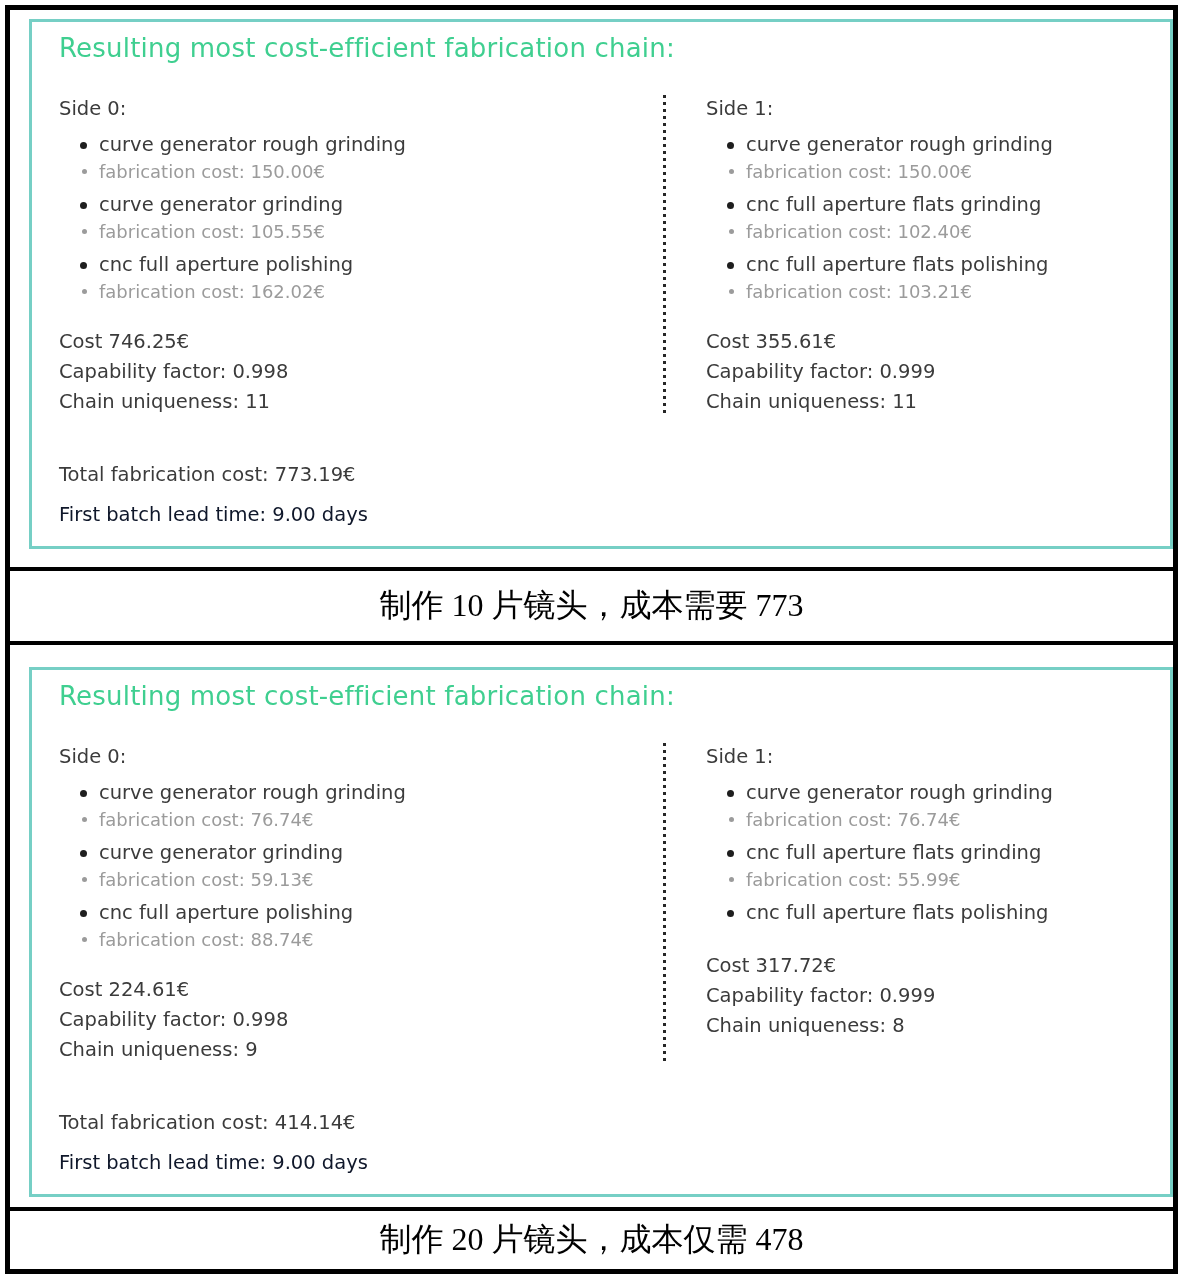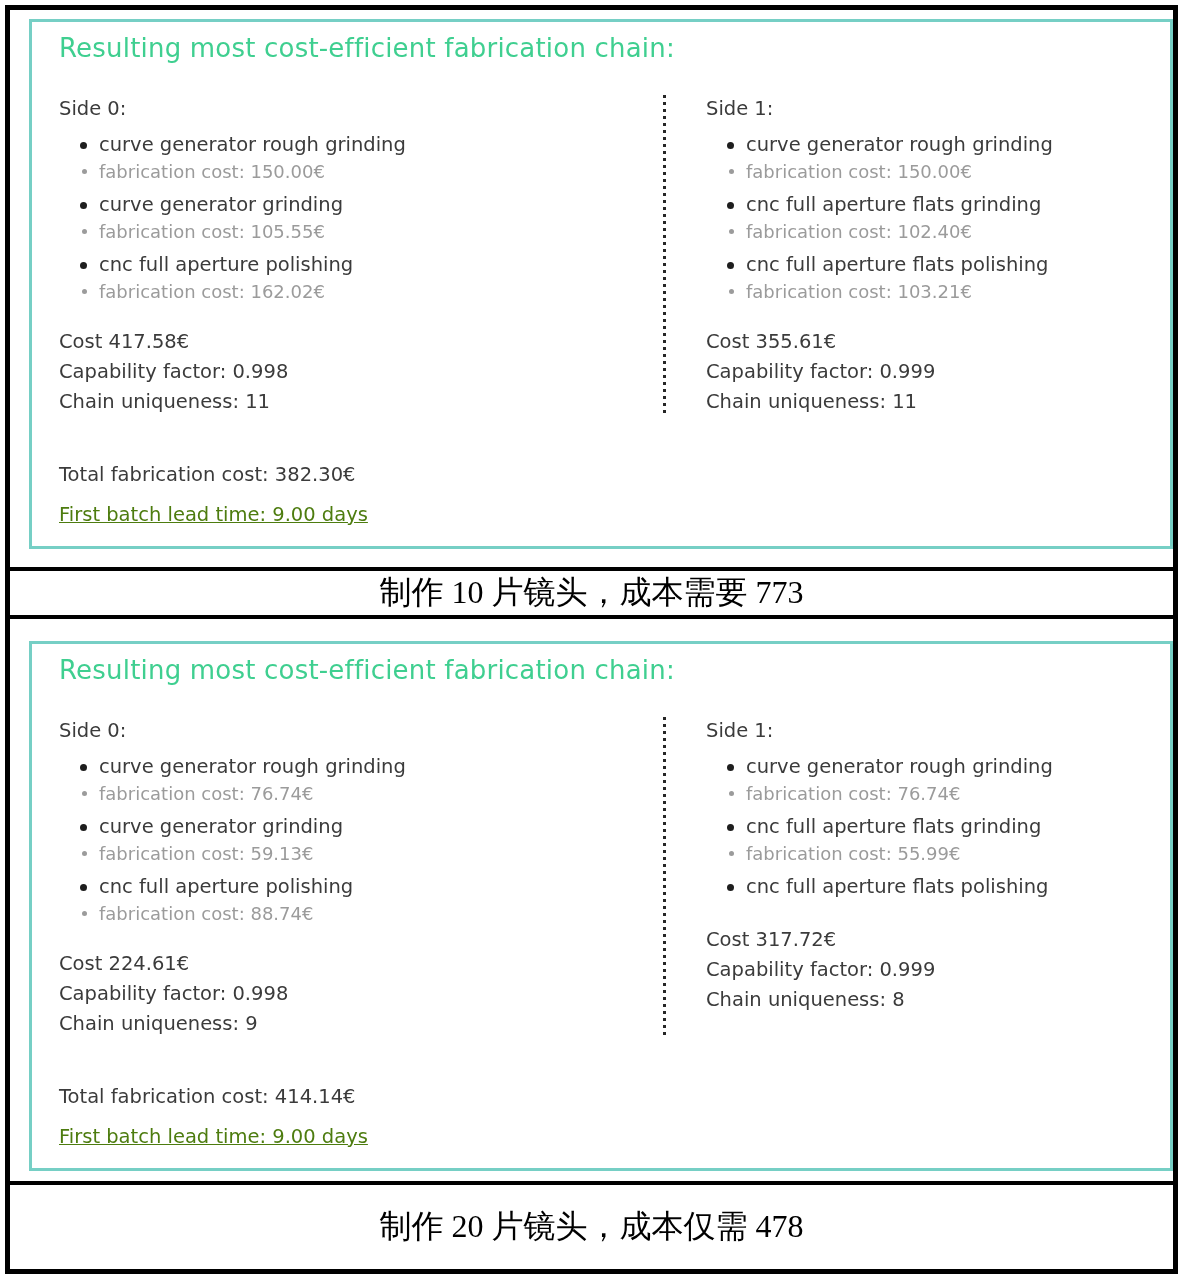--- a/index.html
+++ b/index.html
@@ -24,27 +24,27 @@
   .step-name{position:relative;display:block;padding-left:40px;font-size:19.5px;color:#3b3b3b;line-height:28px;}
   .step-cost{position:relative;display:block;padding-left:40px;margin-top:2px;font-size:18px;color:#9b9b9b;line-height:22px;}
   .dot{position:absolute;border-radius:50%;display:block;}
   .dot-main{left:21px;top:11px;width:7px;height:7px;background:#1e1e1e;}
   .dot-sub{left:23px;top:8px;width:5px;height:5px;background:#9b9b9b;}
 
   .side-stats{margin-top:24px;}
   .stat{font-size:19.5px;color:#3b3b3b;line-height:30px;}
 
   .total-line{margin-top:44px;font-size:19.5px;color:#3b3b3b;line-height:28px;}
-  .lead-line{margin-top:12px;font-size:19.5px;color:#4d7c0f;line-height:28px;text-decoration:underline;}
+  .lead-line{margin-top:12px;font-size:19.5px;color:#0f172a;line-height:28px;}
 
   
   .sep{height:4px;background:#000;flex:none;}
   .sep.after-panel1{margin-top:18px;}
   .sep.after-panel2{margin-top:10px;}
-  .caption-band{height:44px;display:flex;align-items:center;justify-content:center;
+  .caption-band{height:70px;display:flex;align-items:center;justify-content:center;
                 font-family:"Liberation Serif","DejaVu Serif",serif;font-size:32px;color:#000;}
   .caption-band.last{flex:1;}
 </style>
 </head>
 <body>
 
 <div class="frame">
 
   <section class="panel">
     <h2 class="panel-heading">Resulting most cost-efficient fabrication chain:</h2>
@@ -60,21 +60,21 @@
           <li class="step">
             <span class="step-name">curve generator grinding<span class="dot dot-main"></span></span>
             <span class="step-cost">fabrication cost: 105.55€<span class="dot dot-sub"></span></span>
           </li>
           <li class="step">
             <span class="step-name">cnc full aperture polishing<span class="dot dot-main"></span></span>
             <span class="step-cost">fabrication cost: 162.02€<span class="dot dot-sub"></span></span>
           </li>
         </ul>
         <div class="side-stats">
-          <div class="stat">Cost 417.58€</div>
+          <div class="stat">Cost 746.25€</div>
           <div class="stat">Capability factor: 0.998</div>
           <div class="stat">Chain uniqueness: 11</div>
         </div>
       </div>
 
       <div class="col-divider"></div>
 
       <div class="side-b">
         <div class="side-label">Side 1:</div>
         <ul class="steps">
@@ -92,21 +92,21 @@
           </li>
         </ul>
         <div class="side-stats">
           <div class="stat">Cost 355.61€</div>
           <div class="stat">Capability factor: 0.999</div>
           <div class="stat">Chain uniqueness: 11</div>
         </div>
       </div>
     </div>
 
-    <div class="total-line">Total fabrication cost: 382.30€</div>
+    <div class="total-line">Total fabrication cost: 773.19€</div>
     <div class="lead-line">First batch lead time: 9.00 days</div>
   </section>
 
   <div class="sep after-panel1"></div>
   <div class="caption-band" lang="zh">制作 10 片镜头，成本需要 773</div>
   <div class="sep"></div>
 
   <section class="panel second">
     <h2 class="panel-heading">Resulting most cost-efficient fabrication chain:</h2>
     <div class="sides">

